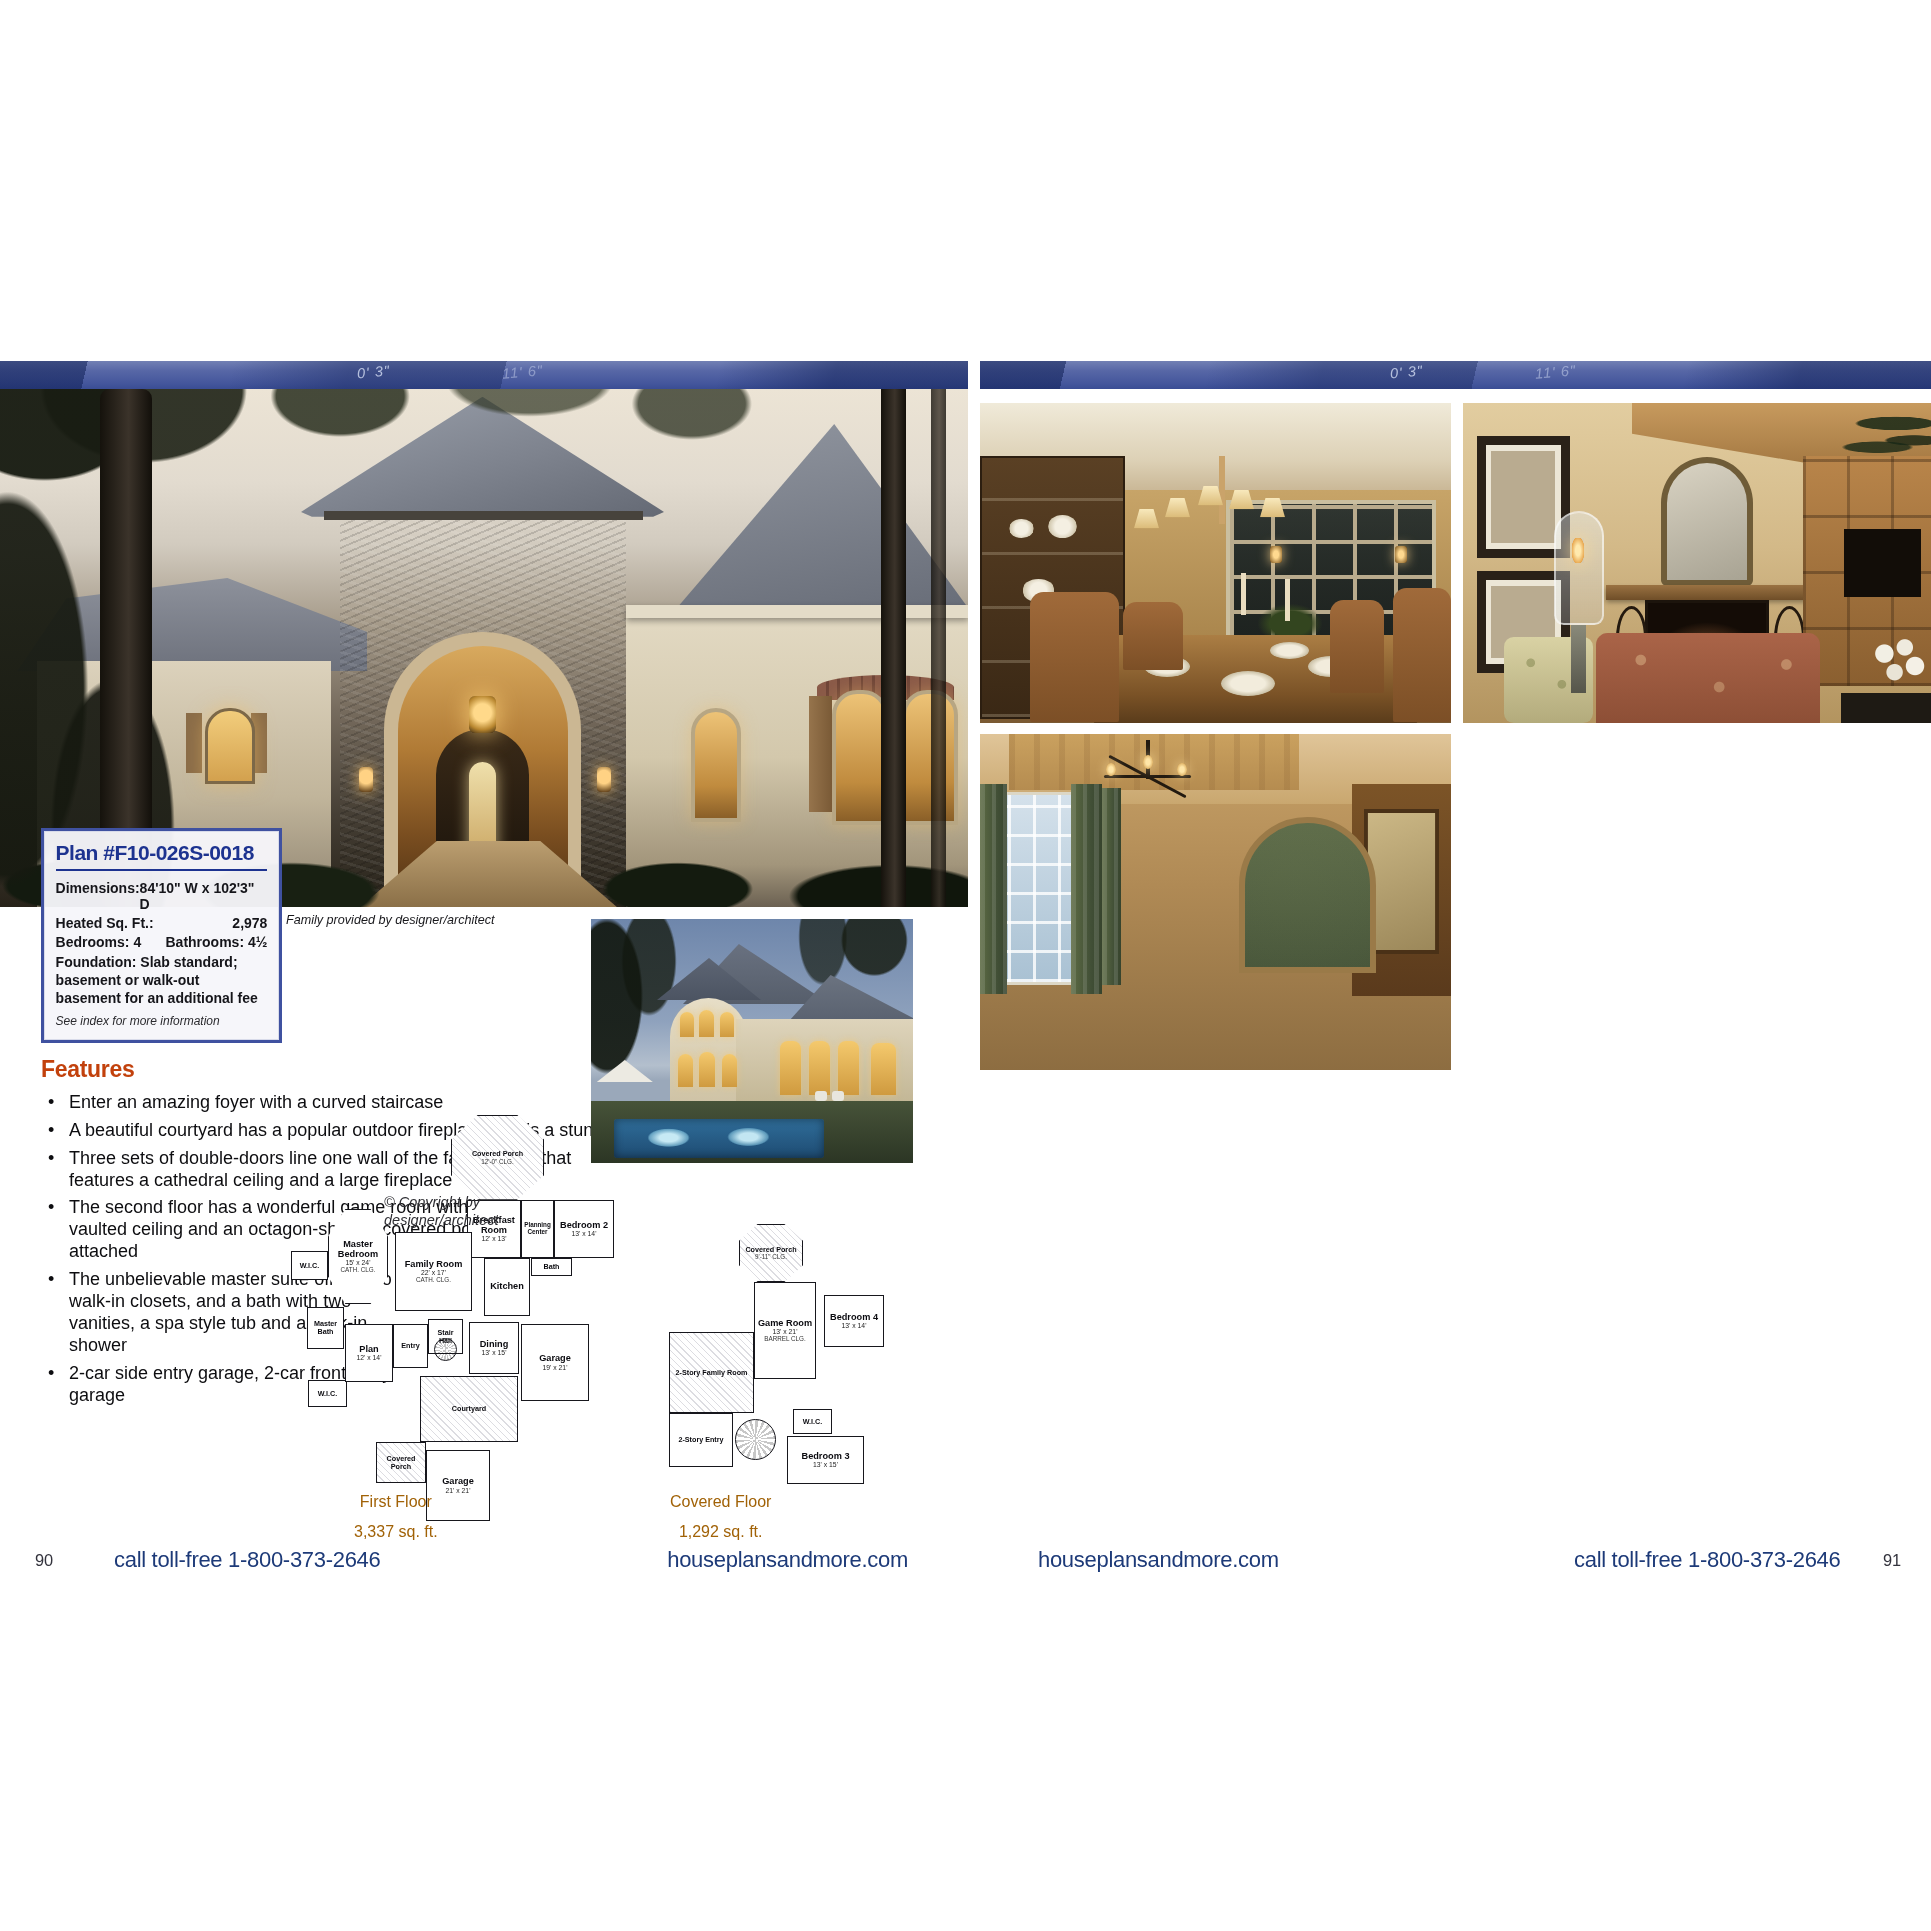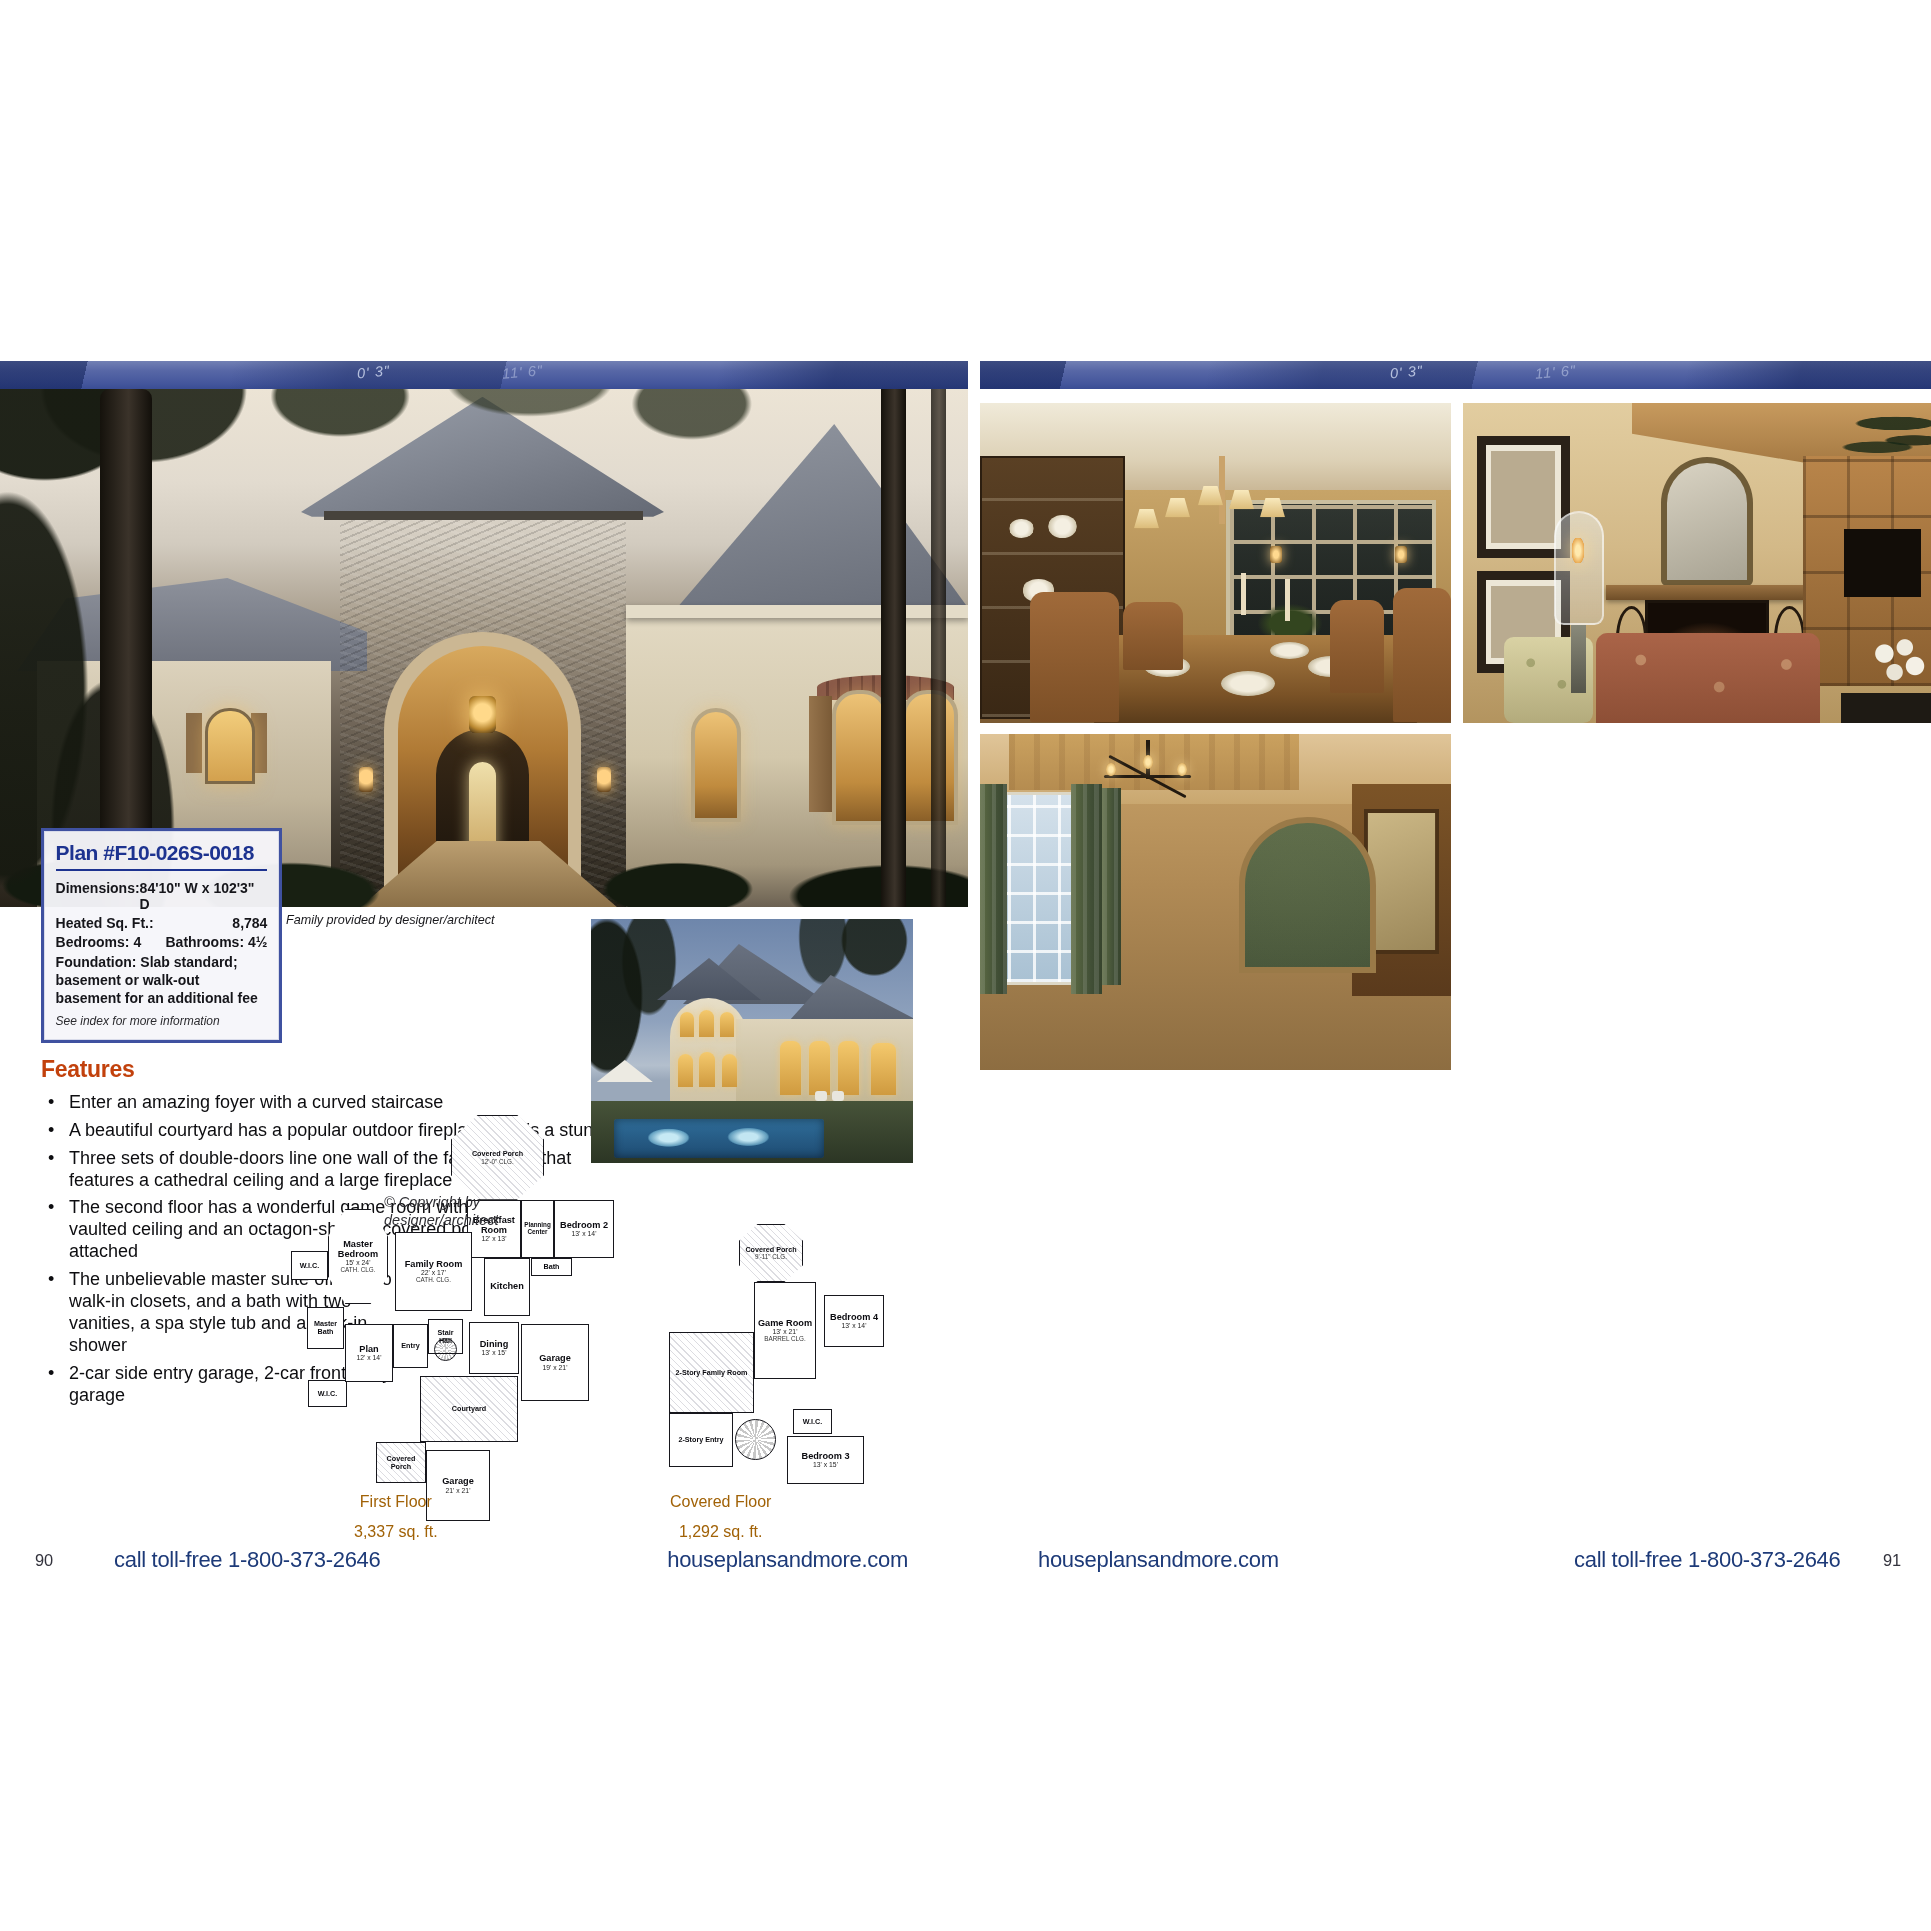--- a/index.html
+++ b/index.html
@@ -262,21 +262,21 @@
   <div class="abs" id="caption-images">Family provided by designer/architect</div>
 
   <div id="plan-box">
     <div id="plan-title">Plan #F10-026S-0018</div>
     <div class="specrow">
       <span>Dimensions:</span>
       <span>84'10" W x 102'3" D</span>
     </div>
     <div class="specrow">
       <span>Heated Sq. Ft.:</span>
-      <span>8,784</span>
+      <span>2,978</span>
     </div>
     <div class="specrow">
       <span>Bedrooms: 4</span>
       <span>Bathrooms: 4½</span>
     </div>
     <div id="plan-foundation">Foundation: Slab standard; basement or walk-out basement for an additional fee</div>
     <div id="plan-seeindex">See index for more information</div>
   </div>
 
   <div id="features-heading">Features</div>

